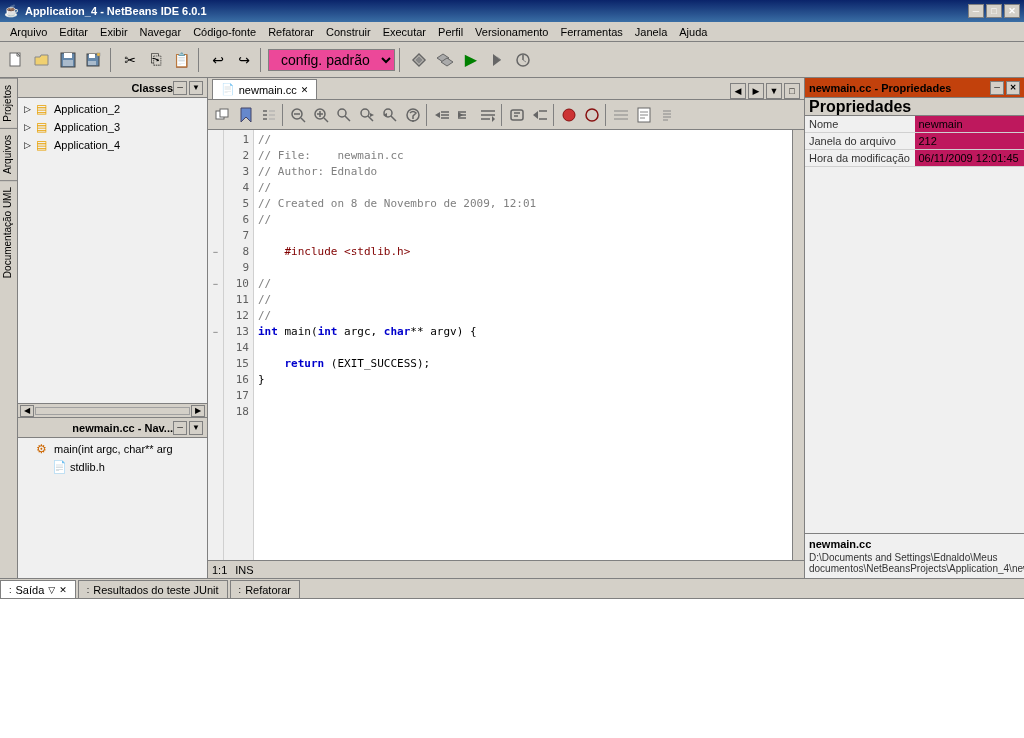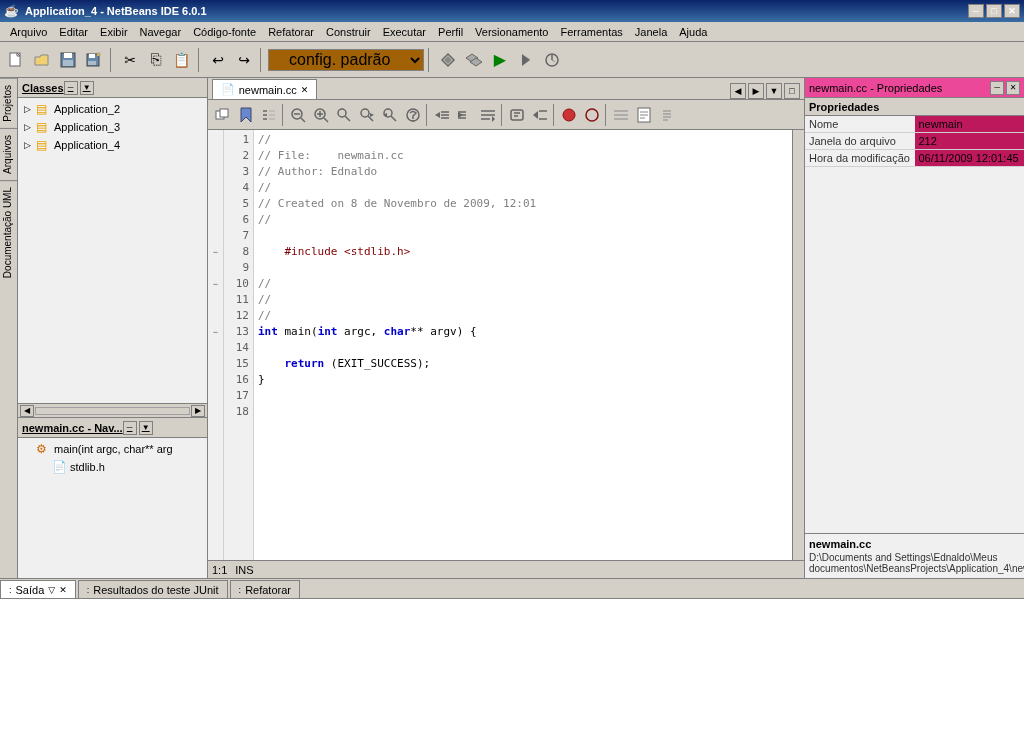--- a/index.html
+++ b/index.html
@@ -56,24 +56,24 @@
       width: 24px; height: 24px;
       background: #d4d0c8;
       border: 1px solid transparent;
       display: flex; align-items: center; justify-content: center;
       cursor: pointer;
       font-size: 14px;
     }
     .toolbar-sep { width: 4px; height: 24px; border-left: 1px solid #808080; margin: 0 2px; }
     .toolbar-dropdown {
       height: 22px;
-      background: #a16207;
+      background: #ec4899;
       border: 1px solid #808080;
-      padding: 0 16px;
-      font-size: 16px;
+      padding: 0 8px;
+      font-size: 14px;
       min-width: 120px;
     }
 
     
     #main-layout {
       display: flex;
       height: calc(738px - 22px - 20px - 36px - 20px);
     }
 
     
@@ -102,26 +102,25 @@
       background: #f0f0f0;
       border-right: 1px solid #808080;
       display: flex;
       flex-direction: column;
     }
     .panel-header {
       background: #d4d0c8;
       height: 20px;
       display: flex;
       align-items: center;
-      justify-content: flex-start;
+      justify-content: flex-end;
       padding: 0 4px;
       border-bottom: 1px solid #808080;
       font-weight: bold;
       font-size: 11px;
-      text-decoration: underline;
     }
     .panel-header-btns { display: flex; gap: 2px; }
     .panel-btn {
       width: 14px; height: 14px;
       background: #d4d0c8;
       border: 1px solid #808080;
       font-size: 8px;
       display: flex; align-items: center; justify-content: center;
       cursor: pointer;
     }
@@ -264,38 +263,38 @@
 
     
     #right-panel {
       width: 220px;
       background: #f0f0f0;
       border-left: 1px solid #808080;
       display: flex;
       flex-direction: column;
     }
     .props-header {
-      background: #ec4899;
+      background: #c2410c;
       height: 20px;
       display: flex;
       align-items: center;
       justify-content: space-between;
       padding: 0 4px;
       border-bottom: 1px solid #808080;
-      font-weight: normal;
+      font-weight: bold;
       font-size: 11px;
     }
     .props-section {
       background: #d4d0c8;
       height: 18px;
       display: flex;
       align-items: center;
       padding: 0 4px;
       border-bottom: 1px solid #808080;
-      font-size: 11px;
+      font-size: 16px;
       font-weight: bold;
     }
     .props-table {
       width: 100%;
       border-collapse: collapse;
       font-size: 11px;
     }
     .props-table td {
       padding: 2px 4px;
       border-bottom: 1px solid #d0d0d0;

